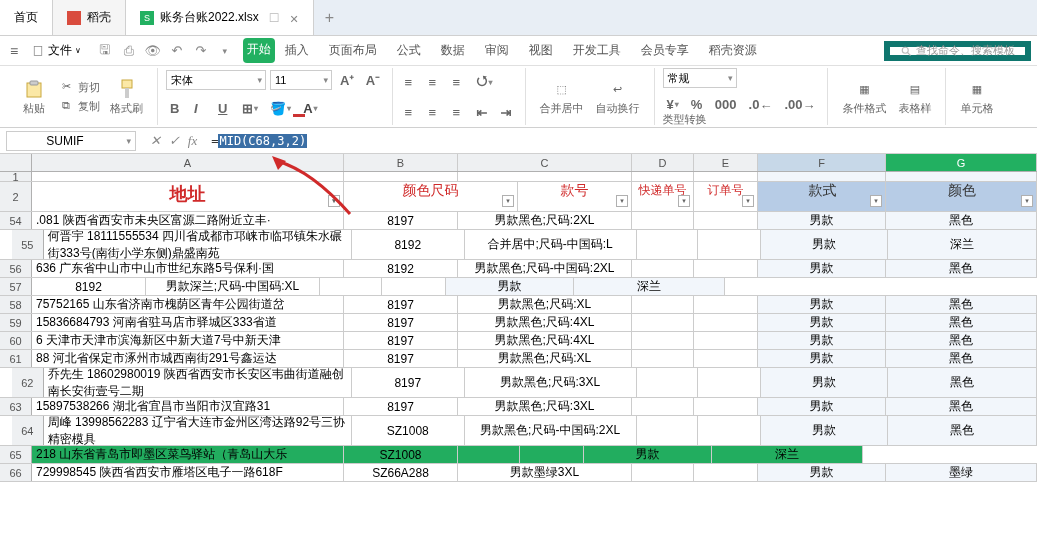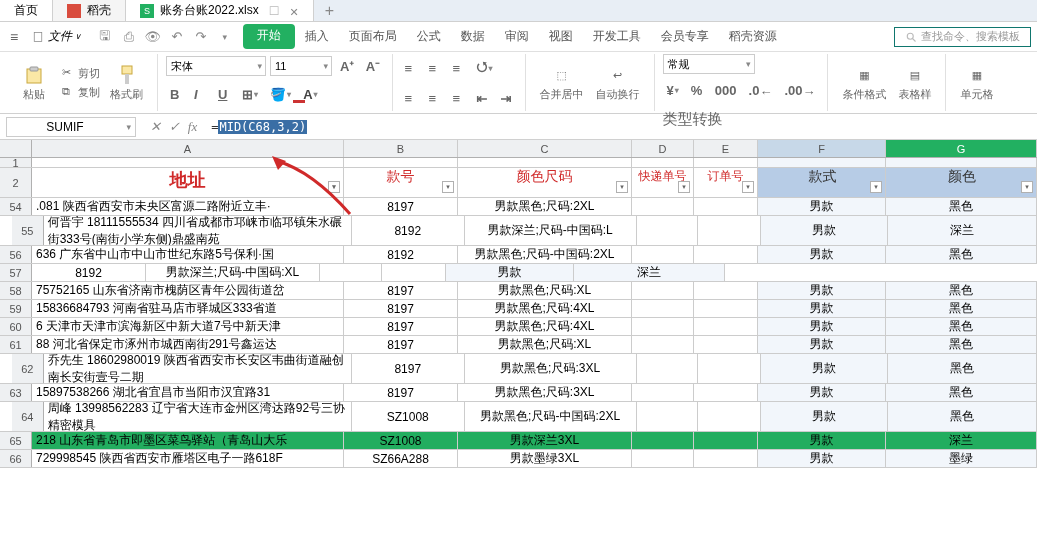--- a/index.html
+++ b/index.html
@@ -1,39 +1,39 @@
 <!DOCTYPE html>
 <html><head>
 <meta charset="utf-8">
 <style>
 * { margin: 0; padding: 0; box-sizing: border-box; }
 body { font-family: "Microsoft YaHei", Arial, sans-serif; font-size: 12px; background: #fff; overflow: hidden; width: 1037px; height: 547px; position: relative; }
 
 
-.tab-bar { height: 22px; background: #e8eef5; display: flex; align-items: stretch; border-bottom: 1px solid #d0d0d0; }
+.tab-bar { height: 36px; background: #e8eef5; display: flex; align-items: stretch; border-bottom: 1px solid #d0d0d0; }
 .tab { display: flex; align-items: center; padding: 0 14px; background: #f5f5f5; border-right: 1px solid #d0d0d0; cursor: pointer; font-size: 12px; }
 .tab.active { background: #fff; }
 .tab .tabicon { width: 14px; height: 14px; margin-right: 6px; display: inline-block; }
 .tab-close { width: 10px; height: 10px; margin-left: 10px; color: #888; font-size: 11px; }
 .tab-add { width: 30px; display: flex; align-items: center; justify-content: center; font-size: 16px; color: #888; }
 .tab.home { background: #fff; }
 .tab.daoke { background: #f5f5f5; }
 .tab.daoke .tabicon { background: #d94c3e; }
 
 
 .menu-bar { height: 30px; display: flex; align-items: center; padding: 0 6px; border-bottom: 1px solid #e0e0e0; }
 .hamburger { width: 16px; text-align: center; font-size: 14px; color: #666; }
-.file-btn { padding: 2px 10px; display: flex; align-items: center; font-style: italic; }
+.file-btn { padding: 2px 10px; display: flex; align-items: center; }
 .file-btn svg { width: 12px; height: 12px; margin-right: 4px; }
 .qat { display: flex; align-items: center; gap: 8px; margin-left: 6px; margin-right: 10px; }
 .qat-icon { width: 16px; height: 16px; color: #888; display: flex; align-items: center; justify-content: center; font-size: 13px; }
 .ribbon-tabs { display: flex; }
 .rtab { padding: 4px 10px; color: #555; font-size: 12px; }
-.rtab.active { background: #22b061; color: #fff; border-radius: 4px; padding: 3px 14px; }
-.search-box { margin-left: auto; display: flex; align-items: center; color: #999; padding: 0 10px; border: 1px solid #0f766e; height: 20px; font-size: 11px; }
+.rtab.active { background: #22b061; color: #fff; border-radius: 4px; padding: 3px 4px; }
+.search-box { margin-left: auto; display: flex; align-items: center; color: #999; padding: 0 10px; border: 6px solid #0f766e; height: 20px; font-size: 11px; }
 .search-box svg { width: 12px; height: 12px; margin-right: 4px; }
 
 
 .ribbon { height: 62px; border-bottom: 1px solid #d0d0d0; display: flex; align-items: stretch; padding: 2px 6px; }
 .rgroup { display: flex; align-items: center; border-right: 1px solid #e0e0e0; padding: 0 8px; }
 .vbtn { display: flex; flex-direction: column; align-items: center; justify-content: center; padding: 2px 6px; color: #666; font-size: 11px; }
 .vbtn .big-icon { width: 28px; height: 24px; display: flex; align-items: center; justify-content: center; }
 .small-btns { display: flex; flex-direction: column; gap: 2px; margin-left: 4px; }
 .sbtn { display: flex; align-items: center; font-size: 11px; color: #666; padding: 1px 4px; }
 .sbtn svg, .sbtn .micon { width: 14px; height: 14px; margin-right: 2px; }
@@ -213,31 +213,31 @@
     <div class="vbtn">
         <span class="big-icon">⬚</span>
         <span>合并居中</span>
       </div>
     <div class="vbtn">
         <span class="big-icon">↩</span>
         <span>自动换行</span>
       </div>
   </div>
   <div class="rgroup" style="flex-direction:column;align-items:flex-start;gap:6px">
-    <span class="font-sel" style="width:92px">
+    <span class="font-sel" style="width:74px">
         <span>常规</span>
       </span>
     <div class="font-row">
       <span class="glyph-btn dd">¥</span>
       <span class="glyph-btn">%</span>
       <span class="glyph-btn">000</span>
       <span class="glyph-btn">.0←</span>
       <span class="glyph-btn">.00→</span>
     </div>
-    <span style="font-size:15px;color:#666;position:absolute;margin-top:56px">类型转换</span>
+    <span style="font-size:11px;color:#666;position:absolute;margin-top:44px">类型转换</span>
   </div>
   <div class="rgroup">
     <div class="vbtn">
         <span class="big-icon">▦</span>
         <span>条件格式</span>
       </div>
     <div class="vbtn">
         <span class="big-icon">▤</span>
         <span>表格样</span>
       </div>
@@ -294,26 +294,26 @@
       <div class="cell cw-F sel-col"></div>
       <div class="cell cw-G sel-col"></div>
     </div>
 
     <div class="row header">
       <div class="rh">2</div>
       <div class="cell cw-A addr">
           <span>地址</span>
           <span class="filter">▾</span>
         </div>
+      <div class="cell cw-C style-s">
+          <span>颜色尺码</span>
+          <span class="filter">▾</span>
+        </div>
       <div class="cell cw-B style-s">
           <span>款号</span>
-          <span class="filter">▾</span>
-        </div>
-      <div class="cell cw-C style-s">
-          <span>颜色尺码</span>
           <span class="filter">▾</span>
         </div>
       <div class="cell cw-D style-s" style="font-size:12px">
           <span>快递单号</span>
           <span class="filter">▾</span>
         </div>
       <div class="cell cw-E style-s" style="font-size:12px">
           <span>订单号</span>
           <span class="filter">▾</span>
         </div>
@@ -333,21 +333,21 @@
         <div class="cell cw-C center ">男款黑色;尺码:2XL</div>
         <div class="cell cw-D "></div>
         <div class="cell cw-E "></div>
         <div class="cell cw-F center sel-col">男款</div>
         <div class="cell cw-G center sel-col">黑色</div>
       </div>
       <div class="row row-h2">
         <div class="rh">55</div>
         <div class="cell cw-A " style="white-space:normal">何晋宇 18111555534  四川省成都市邛崃市临邛镇朱水碾街333号(南街小学东侧)鼎盛南苑</div>
         <div class="cell cw-B center ">8192</div>
-        <div class="cell cw-C center ">男款深兰;尺码-中国码:L</div>
+        <div class="cell cw-C center ">合并居中;尺码-中国码:L</div>
         <div class="cell cw-D "></div>
         <div class="cell cw-E "></div>
         <div class="cell cw-F center sel-col">男款</div>
         <div class="cell cw-G center sel-col">深兰</div>
       </div>
       <div class="row row-h1">
         <div class="rh">56</div>
         <div class="cell cw-A " style="white-space:nowrap">636  广东省中山市中山市世纪东路5号保利·国</div>
         <div class="cell cw-B center ">8192</div>
         <div class="cell cw-C center ">男款黑色;尺码-中国码:2XL</div>
@@ -432,21 +432,20 @@
         <div class="cell cw-C center ">男款黑色;尺码-中国码:2XL</div>
         <div class="cell cw-D "></div>
         <div class="cell cw-E "></div>
         <div class="cell cw-F center sel-col">男款</div>
         <div class="cell cw-G center sel-col">黑色</div>
       </div>
       <div class="row row-h1">
         <div class="rh">65</div>
         <div class="cell cw-A green" style="white-space:nowrap">218 山东省青岛市即墨区菜鸟驿站（青岛山大乐</div>
         <div class="cell cw-B center green">SZ1008</div>
-        <div class="cell cw-C center green">男款深兰3XL</div>
         <div class="cell cw-D green"></div>
         <div class="cell cw-E green"></div>
         <div class="cell cw-F center green">男款</div>
         <div class="cell cw-G center green">深兰</div>
       </div>
       <div class="row row-h1">
         <div class="rh">66</div>
         <div class="cell cw-A " style="white-space:nowrap">729998545  陕西省西安市雁塔区电子一路618F</div>
         <div class="cell cw-B center ">SZ66A288</div>
         <div class="cell cw-C center ">男款墨绿3XL</div>

